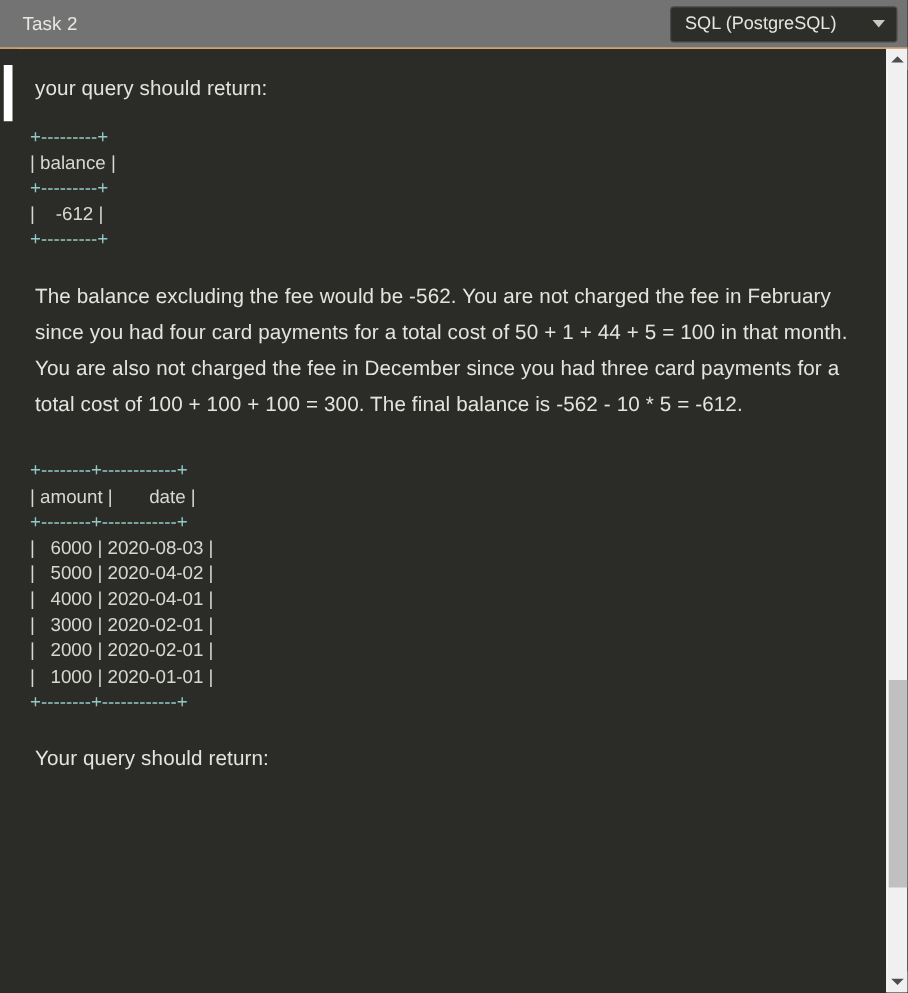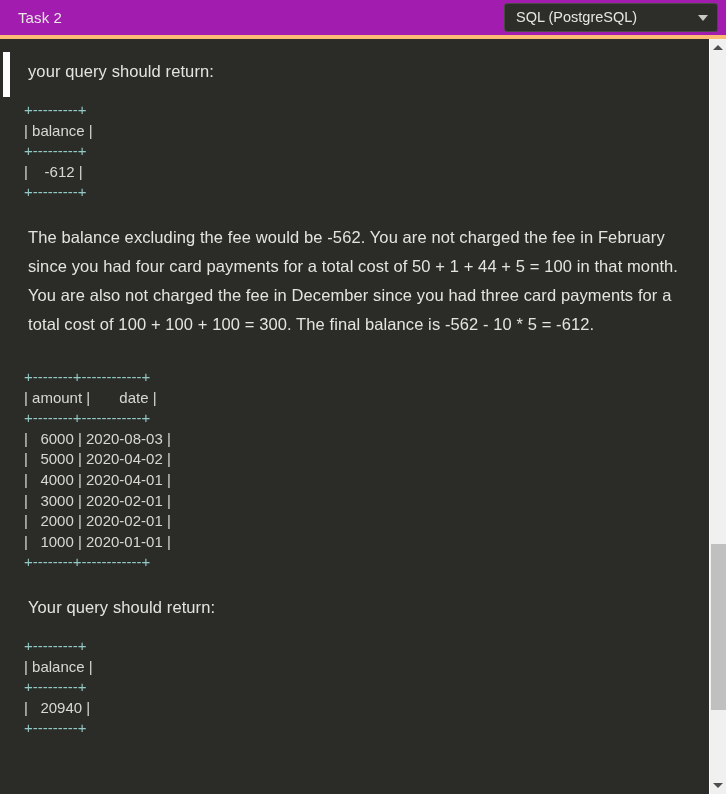--- a/index.html
+++ b/index.html
@@ -23,42 +23,42 @@
     box-sizing: border-box;
     display: flex;
     flex-direction: column;
   }
 
   
   .header {
     position: relative;
     height: 39px;
     min-height: 39px;
-    background: #a21caf;
-    border-bottom: 4px solid #fdba74;
+    background: #737373;
+    border-bottom: 1px solid #fdba74;
     display: flex;
     align-items: center;
     justify-content: space-between;
     padding: 0 8px 0 18px;
     box-sizing: border-box;
   }
   .task-title {
     color: #e8e8e3;
     font-size: 15px;
     letter-spacing: 0.1px;
     line-height: 1;
     user-select: none;
   }
 
   .lang-select {
     position: relative;
     display: flex;
     align-items: center;
     justify-content: space-between;
-    width: 214px;
+    width: 182px;
     height: 29px;
     box-sizing: border-box;
     border: 1px solid #4a4a45;
     border-radius: 3px;
     background: #2d2d2a;
     padding: 0 9px 0 11px;
     cursor: default;
   }
   .lang-select-label {
     color: #e6e6e1;
@@ -234,25 +234,20 @@
 <span class="cell">|   2000 | 2020-02-01 |</span>
 <span class="cell">|   1000 | 2020-01-01 |</span>
 <span class="rule">+--------+------------+</span></pre>
 
       <div class="spacer-md"></div>
 
       <div class="para">Your query should return:</div>
 
       <div class="spacer-sm"></div>
 
-      <pre class="ascii"><span class="rule">+---------+</span>
-<span class="cell">| balance |</span>
-<span class="rule">+---------+</span>
-<span class="cell">|   20940 |</span>
-<span class="rule">+---------+</span></pre>
 
     </div>
 
     <div class="scrollbar">
       <div class="sb-btn up">
         <span class="sb-arrow-up"></span>
       </div>
       <div class="sb-thumb"></div>
       <div class="sb-btn down">
         <span class="sb-arrow-down"></span>

